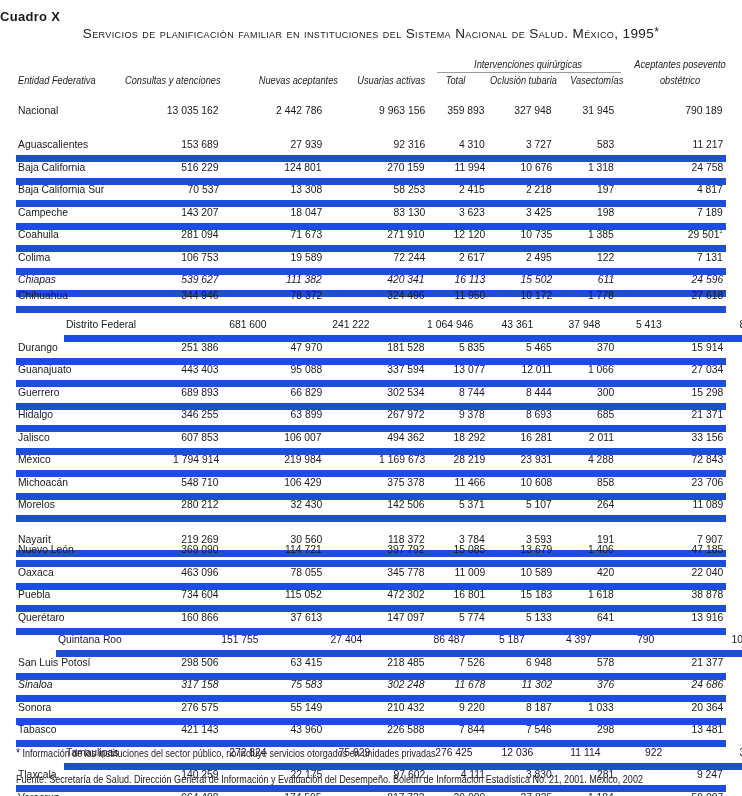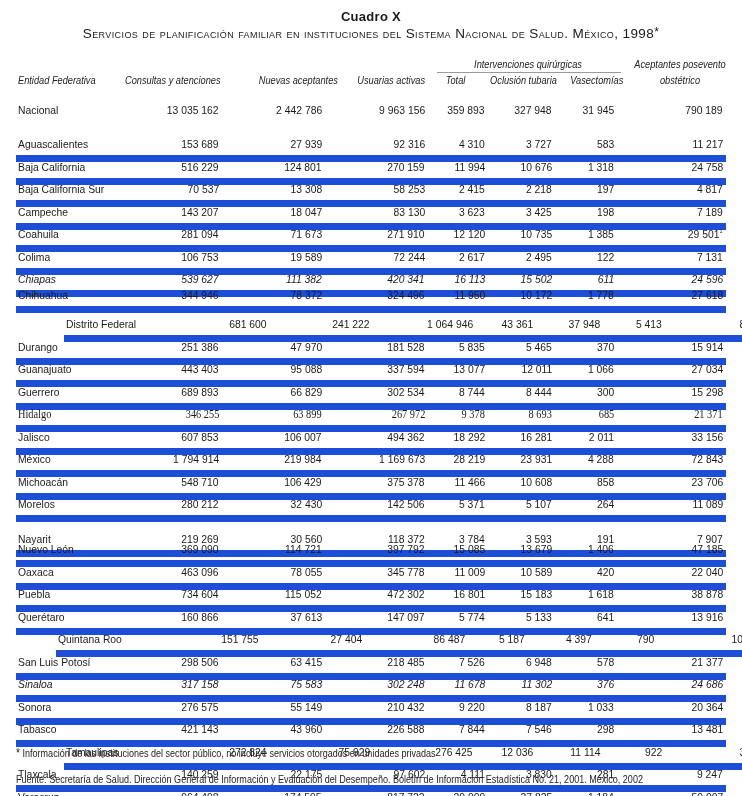--- a/index.html
+++ b/index.html
@@ -2,21 +2,21 @@
 <html><head>
 <meta charset="utf-8">
 <style>
   html, body { margin: 0; padding: 0; background: #ffffff; }
   body {
     width: 742px; height: 796px; position: relative; overflow: hidden;
     font-family: "Liberation Sans", "DejaVu Sans", sans-serif;
     color: #1a1a1a;
   }
   .title {
-    position: absolute; left: 0; top: 9px; width: 742px; text-align: center;
+    position: absolute; left: 0; top: 9px; width: 742px; text-align: left;
     font-size: 13px; font-weight: bold; letter-spacing: 0.3px;
   }
   .subtitle {
     position: absolute; left: 0; top: 25px; width: 742px; text-align: center;
     font-size: 13.5px; font-variant: small-caps; letter-spacing: 0.4px;
   }
   .subtitle .star { font-variant: normal; font-size: 12px; vertical-align: 2px; }
   .hdr {
     position: absolute; font-style: italic; font-size: 10.5px; color: #222;
     white-space: nowrap; transform: scaleX(0.88); transform-origin: left top;
@@ -49,21 +49,21 @@
     position: absolute; left: 16px; font-size: 10.5px; color: #222; white-space: nowrap;
     transform: scaleX(0.86); transform-origin: left top;
   }
   .note .ast { font-size: 12px; }
 </style>
 </head>
 <body>
 
 <div class="title">Cuadro X</div>
 <div class="subtitle">
-  <span>Servicios de planificación familiar en instituciones del Sistema Nacional de Salud. México, 1998</span><span class="star">*</span>
+  <span>Servicios de planificación familiar en instituciones del Sistema Nacional de Salud. México, 1995</span><span class="star">*</span>
 </div>
 
 <div>
   <div class="hdr" style="left:18px; top:74px;">Entidad Federativa</div>
   <div class="hdr r" style="right:521px; top:74px;">Consultas y atenciones</div>
   <div class="hdr r" style="right:404px; top:74px;">Nuevas aceptantes</div>
   <div class="hdr r" style="right:317px; top:74px;">Usuarias activas</div>
   <div class="hdr c" style="left:436px; width:184px; top:58px;">Intervenciones quirúrgicas</div>
   <div class="group-line"></div>
   <div class="hdr r" style="right:277px; top:74px;">Total</div>
@@ -198,21 +198,21 @@
     <div class="row lined" style="top: 383.5px;">
       <span class="cell name"><span>Guerrero</span></span>
       <span class="cell num c1"><span>689 893</span></span>
       <span class="cell num c2"><span>66 829</span></span>
       <span class="cell num c3"><span>302 534</span></span>
       <span class="cell num c4"><span>8 744</span></span>
       <span class="cell num c5"><span>8 444</span></span>
       <span class="cell num c6"><span>300</span></span>
       <span class="cell num c7"><span>15 298</span></span>
     </div>
-    <div class="row lined" style="top: 406px; font-family: Liberation Serif, serif;">
+    <div class="row lined" style="top: 406px;">
       <span class="cell name"><span>Hidalgo</span></span>
       <span class="cell num c1"><span>346 255</span></span>
       <span class="cell num c2"><span>63 899</span></span>
       <span class="cell num c3"><span>267 972</span></span>
       <span class="cell num c4"><span>9 378</span></span>
       <span class="cell num c5"><span>8 693</span></span>
       <span class="cell num c6"><span>685</span></span>
       <span class="cell num c7"><span>21 371</span></span>
     </div>
     <div class="row lined" style="top: 428.5px;">

